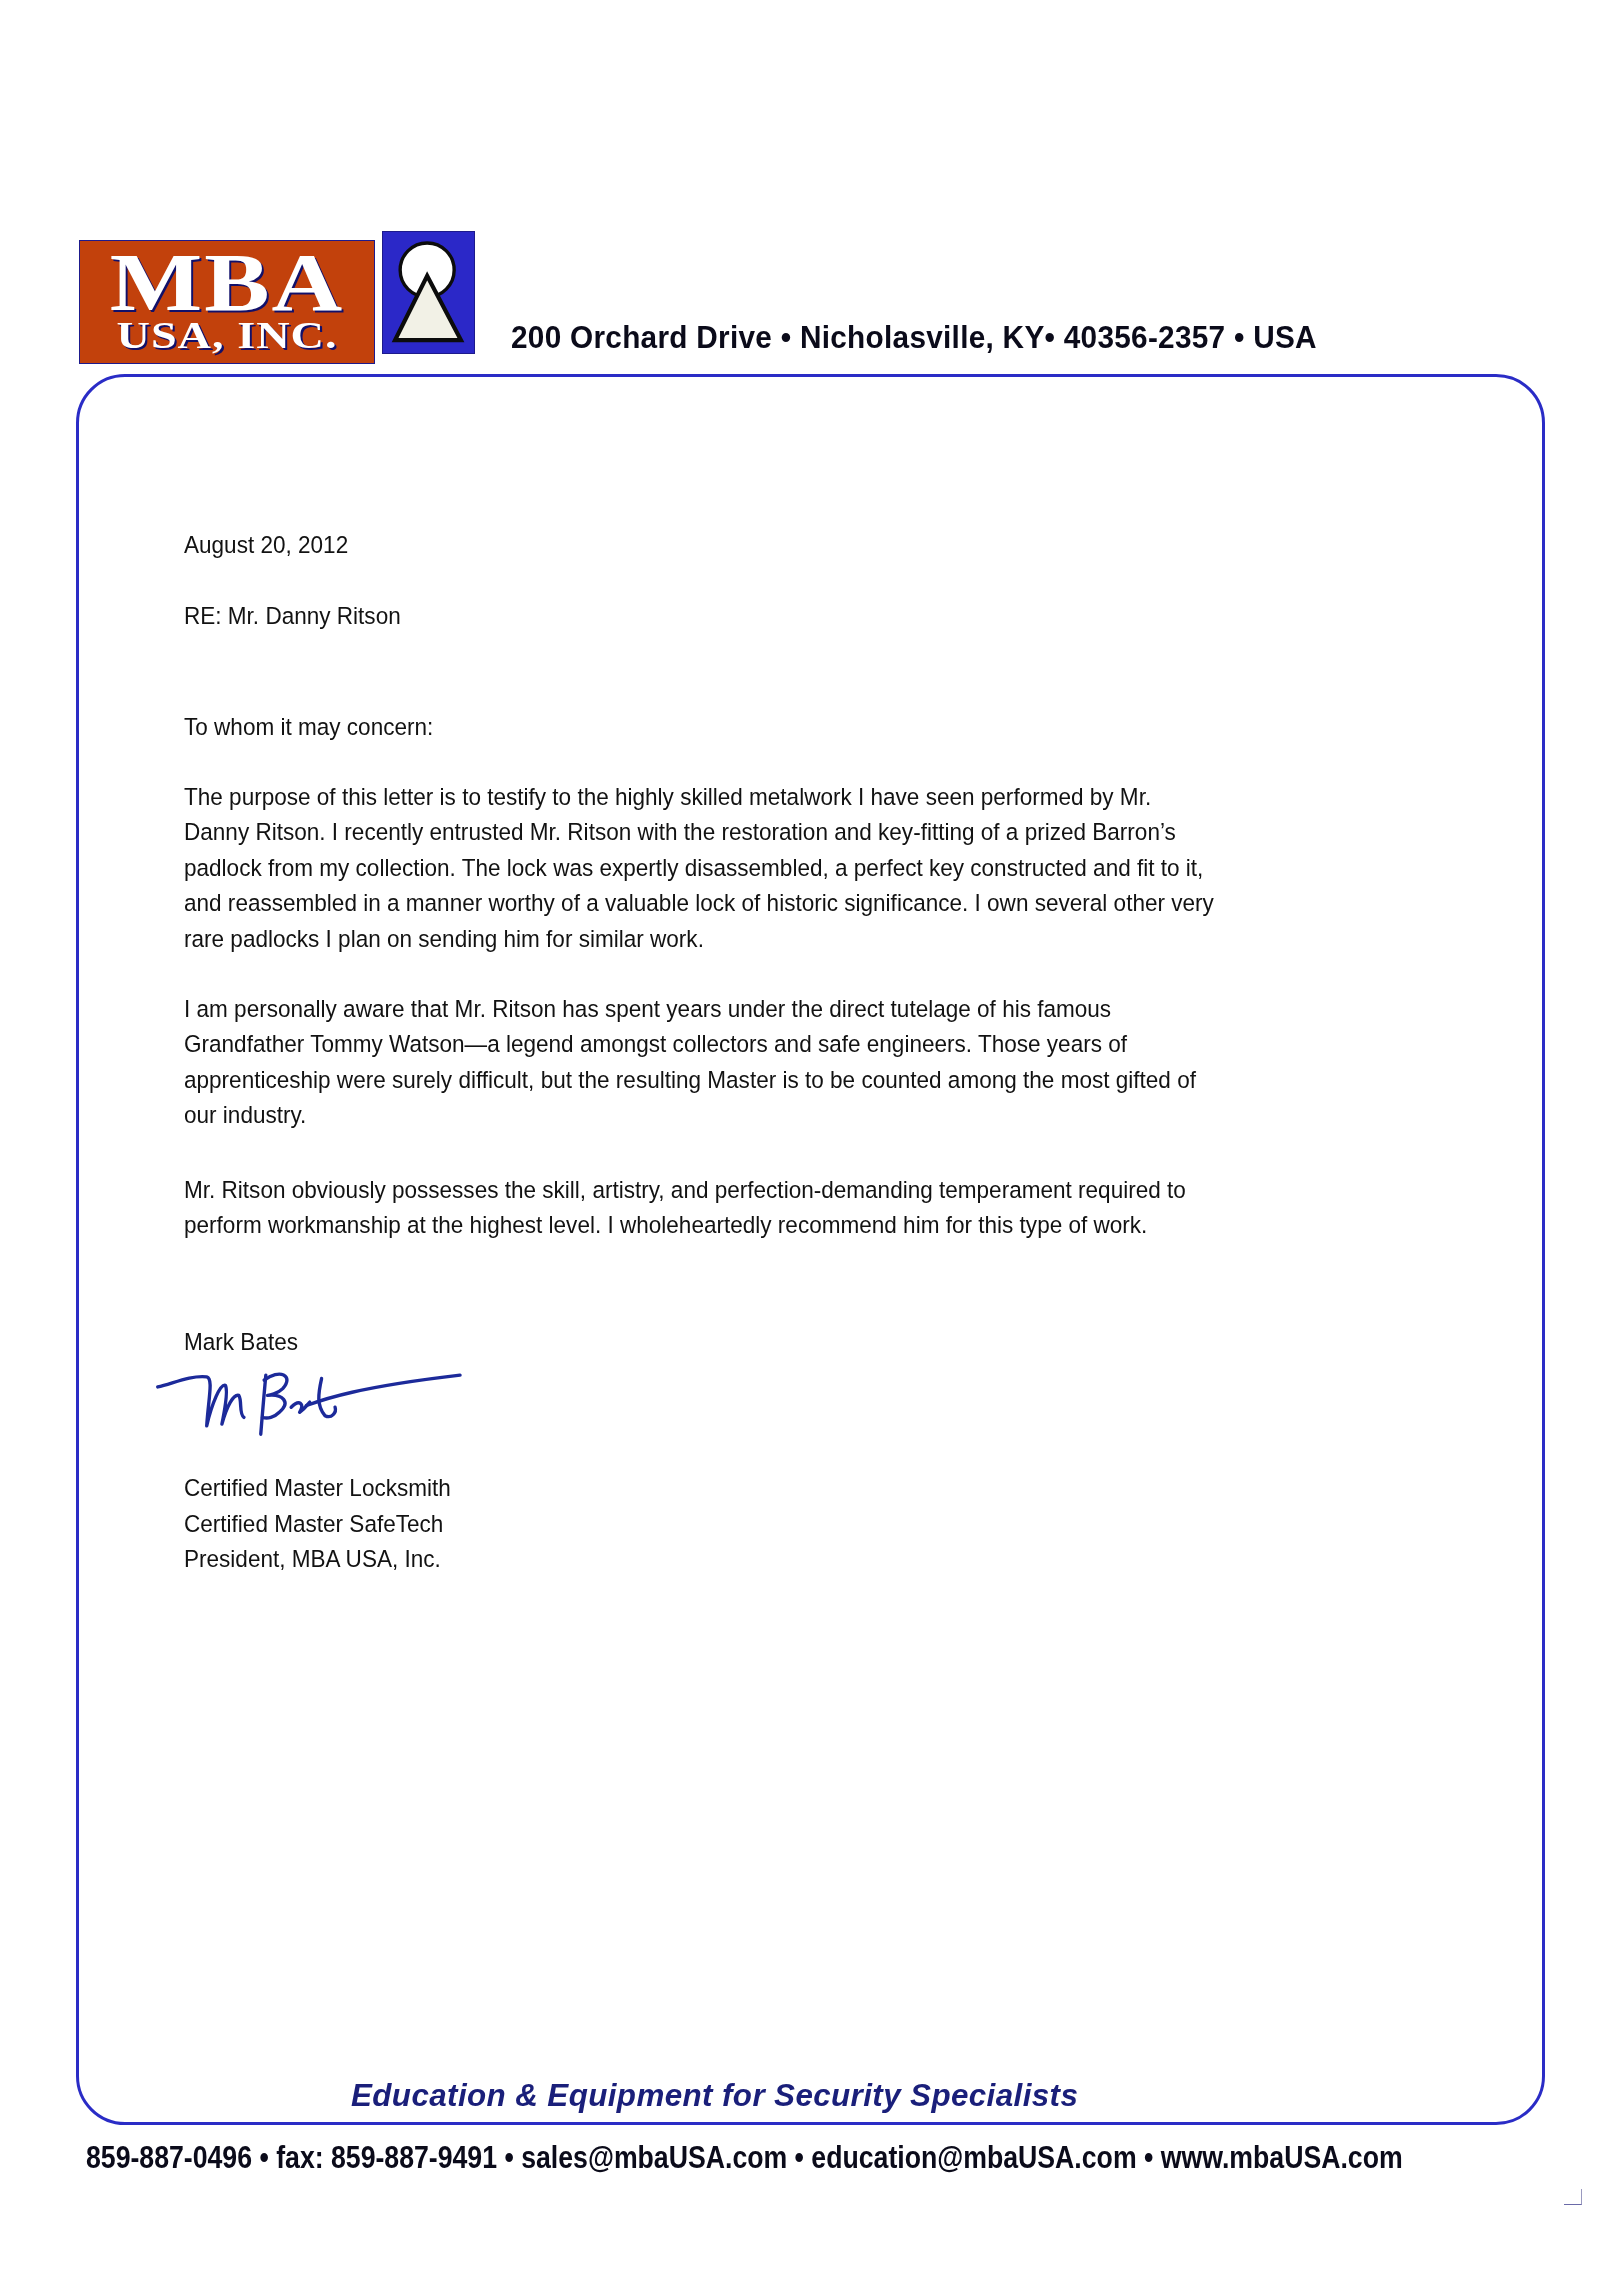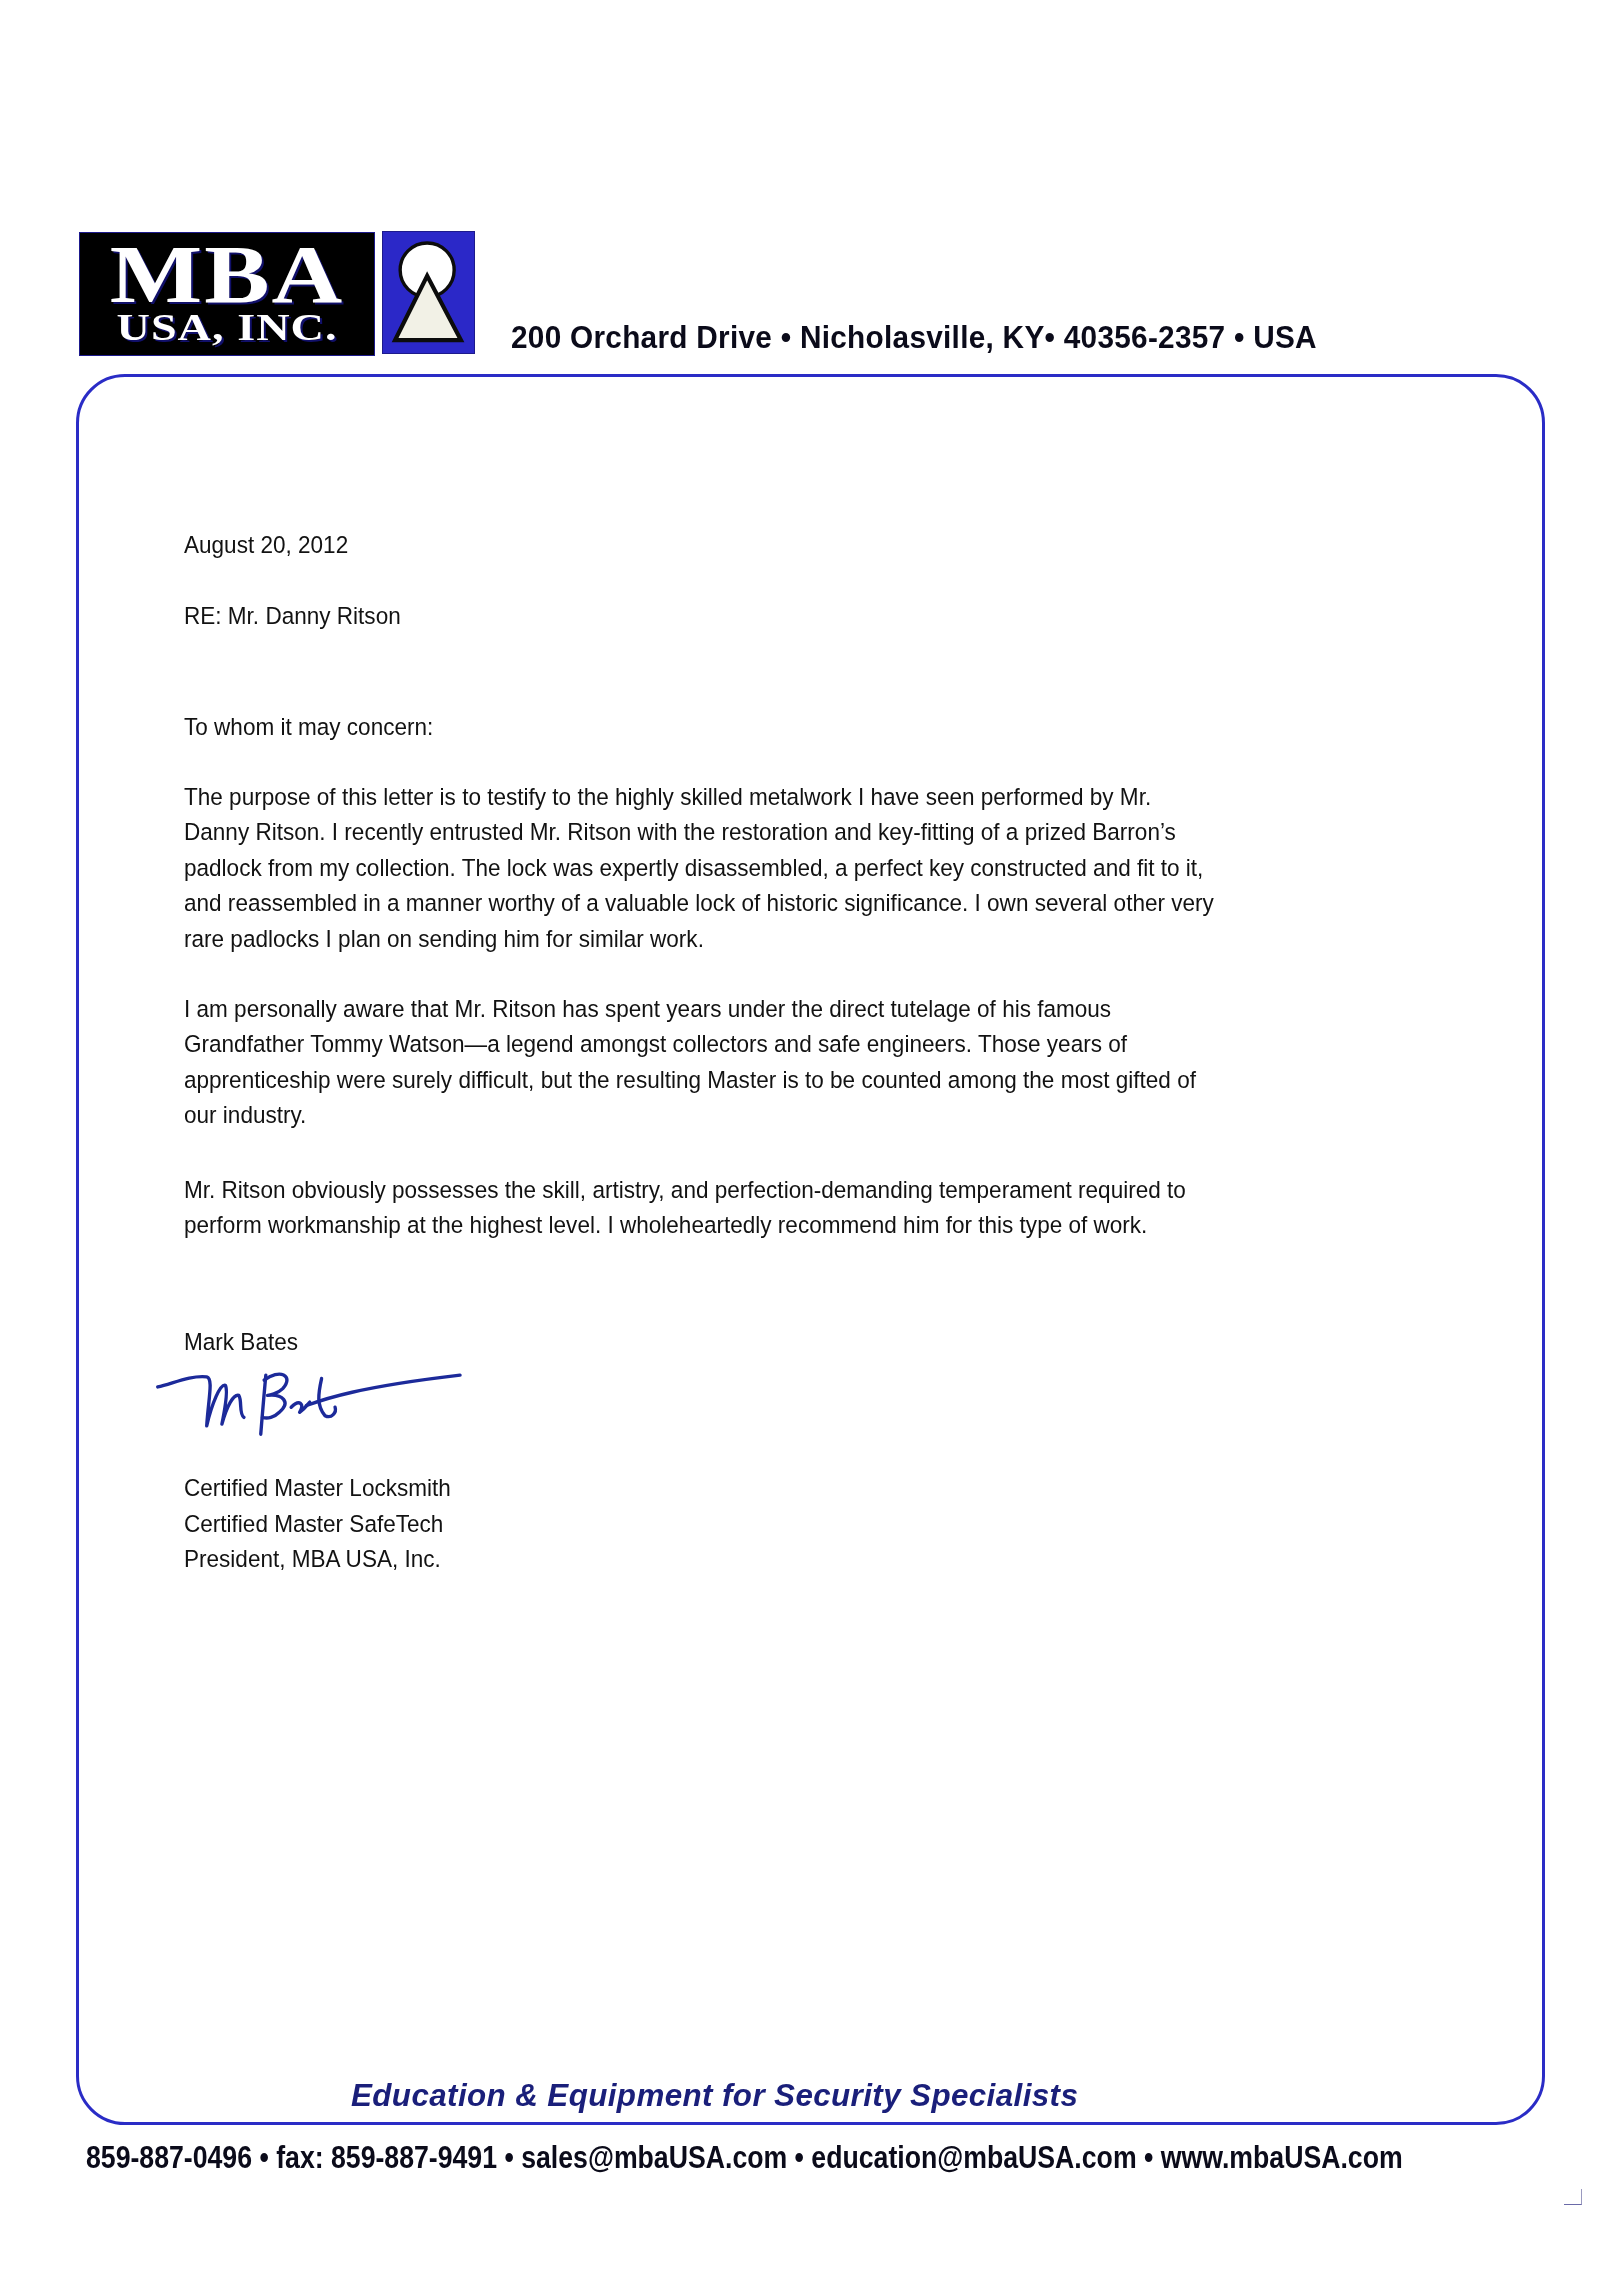--- a/index.html
+++ b/index.html
@@ -1,21 +1,21 @@
 <!DOCTYPE html>
 <html style="font-size:13.5px"><head>
 <meta charset="utf-8">
 <style>
   html, body { margin: 0; padding: 0; background: #ffffff; }
   body { width: 1623px; height: 2295px; position: relative; overflow: hidden;
          font-family: "Liberation Sans", sans-serif; color: #141414; }
 
   
-  .logo-main { position: absolute; left: 79px; top: 232px; width: 296px; height: 124px;
-               background: #000000; border: 1.7px solid #1d1a8c; box-sizing: border-box; }
+  .logo-main { position: absolute; left: 79px; top: 240px; width: 296px; height: 124px;
+               background: #c2410c; border: 1.7px solid #1d1a8c; box-sizing: border-box; }
   .logo-mba { position: absolute; left: 0; top: 0px; width: 100%; text-align: center;
               font-family: "Liberation Serif", serif; font-weight: bold; color: #fff;
               font-size: 83px; line-height: 83px; letter-spacing: 1.7px;
               text-shadow: 1.7px 1.7px 0 #11106a; transform: scaleX(1.18); transform-origin: center; }
   .logo-inc { position: absolute; left: 0; top: 74px; width: 100%; text-align: center;
               font-family: "Liberation Serif", serif; font-weight: bold; color: #fff;
               font-size: 37px; line-height: 41px; letter-spacing: 0.8px;
               text-shadow: 1.7px 1.7px 0 #11106a; transform: scaleX(1.25); transform-origin: center; }
   .logo-key { position: absolute; left: 382px; top: 231px; width: 93px; height: 123px;
               background: #2b28c8; border: 1.7px solid #1d1a8c; box-sizing: border-box; }

